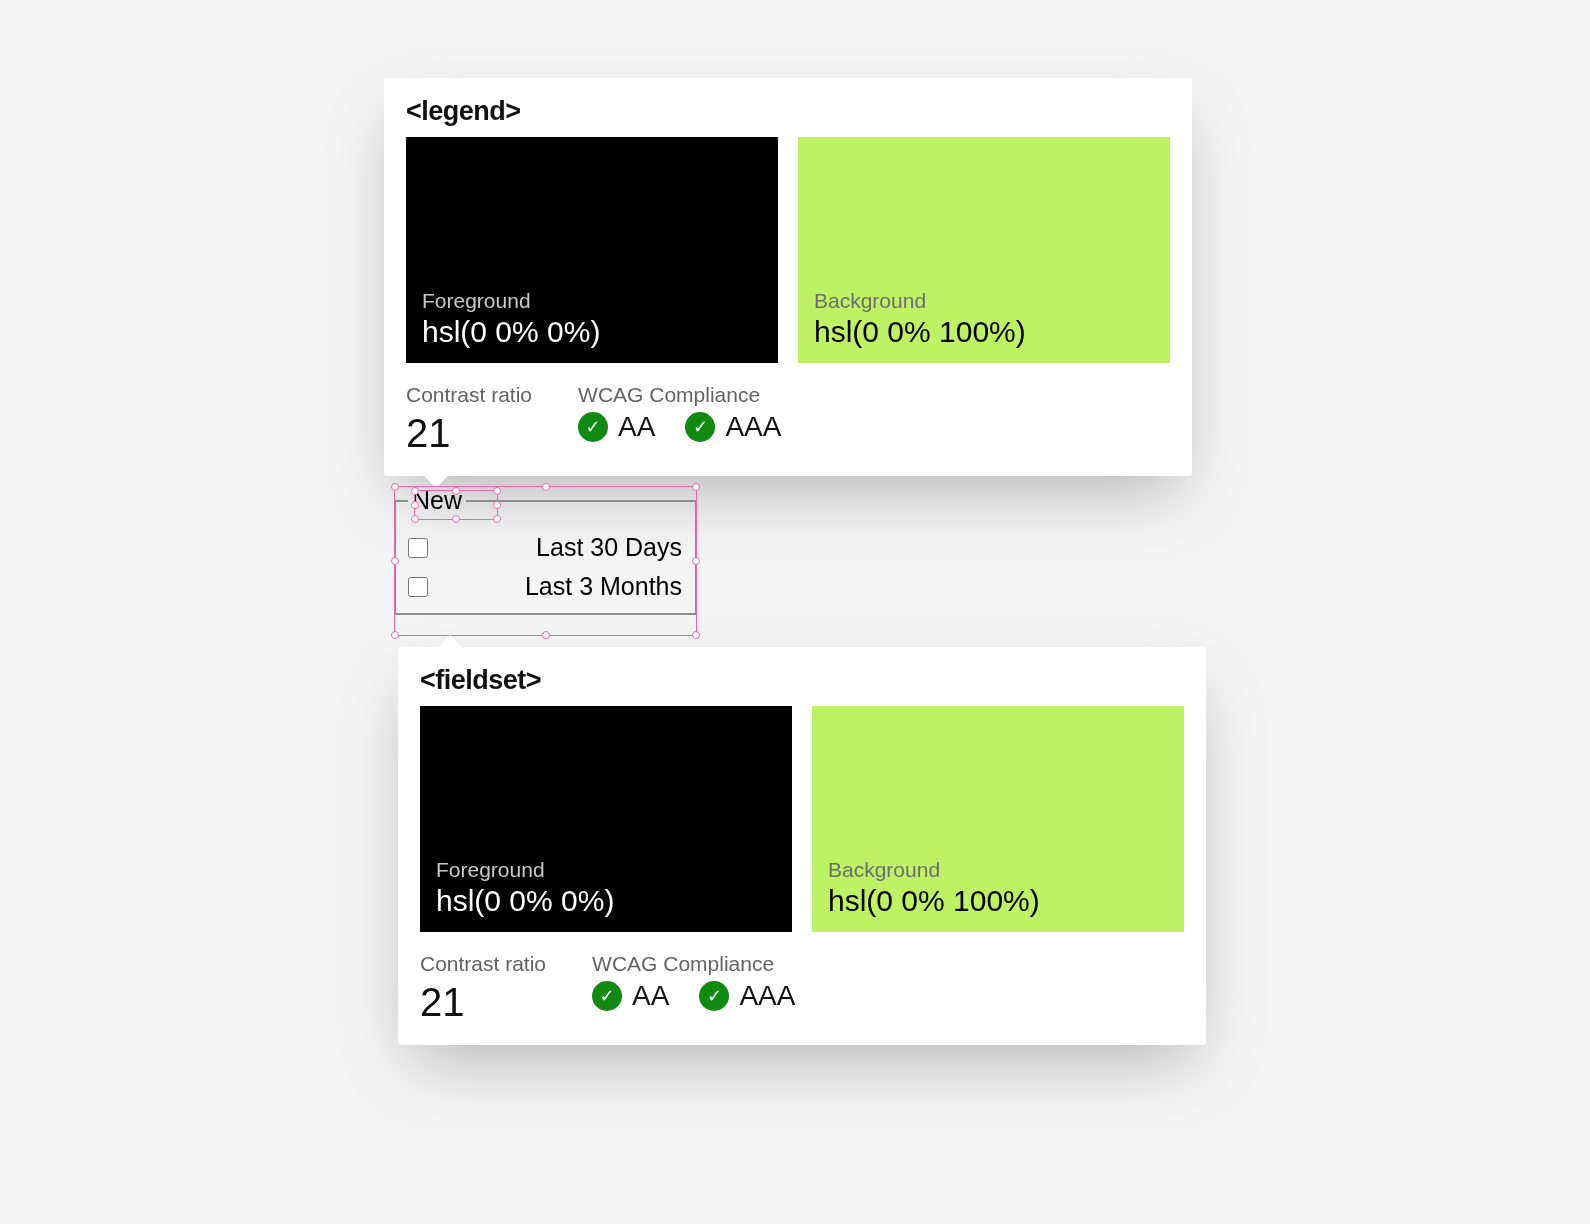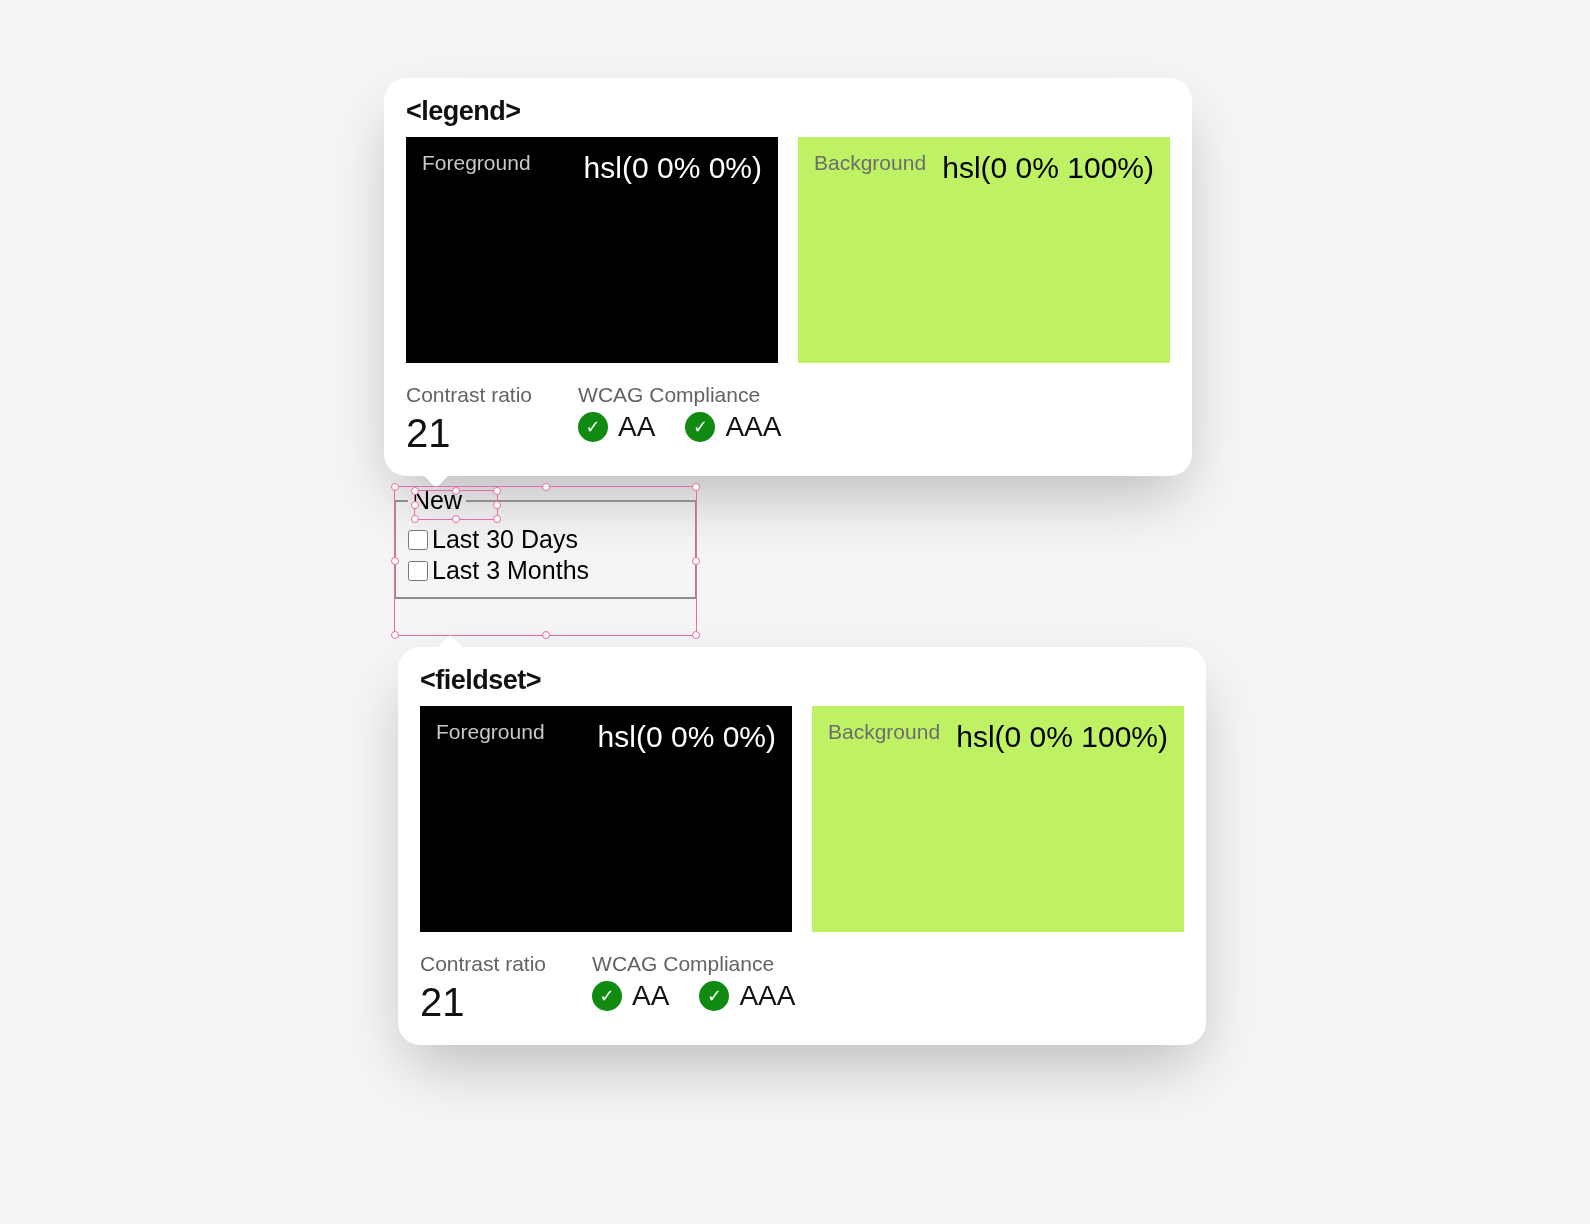--- a/index.html
+++ b/index.html
@@ -14,21 +14,21 @@
     position: relative;
     width: 100%;
     height: 100%;
   }
 
   
   .card {
     position: absolute;
     width: 808px;
     background: #ffffff;
-    border-radius: 22px;
+    border-radius: 3px;
     box-shadow: 0 28px 64px -12px rgba(0,0,0,0.25);
     padding: 18px 22px 20px 22px;
   }
   .card-top    { top: 78px;  left: 384px; }
   .card-bottom { top: 647px; left: 378px; margin-left: 20px; }
 
   .card .tag {
     font-weight: 700;
     font-size: 27px;
     color: #111;
@@ -39,22 +39,22 @@
   .swatches {
     display: flex;
     gap: 20px;
     align-items: flex-end;
   }
   .swatch {
     position: relative;
     width: 400px;
     height: 226px;
     display: flex;
-    flex-direction: row;
-    justify-content: space-between;
+    flex-direction: column;
+    justify-content: flex-end;
     padding: 14px 16px;
   }
   .swatch.fg { background: #000; color: #fff; }
   .swatch.bg { background: #bef264; color: #000; }
   .swatch .label {
     font-size: 21px;
     color: #c8c8c8;
     margin-bottom: 2px;
   }
   .swatch.bg .label { color: #6d6d6d; }
@@ -131,21 +131,22 @@
     background: transparent;
   }
   .fieldset legend {
     padding: 0 4px;
     font-size: 25px;
   }
   .fieldset .row {
     display: flex;
     align-items: center;
     gap: 4px;
-    margin-top: 2px;
+    margin-top: 10px;
+    justify-content: space-between;
   }
   .fieldset input[type="checkbox"]{
     width: 20px; height: 20px;
   }
 
   
   .sel-outline {
     position: absolute;
     border: 1.5px solid #e86aa6;
     pointer-events: none;

